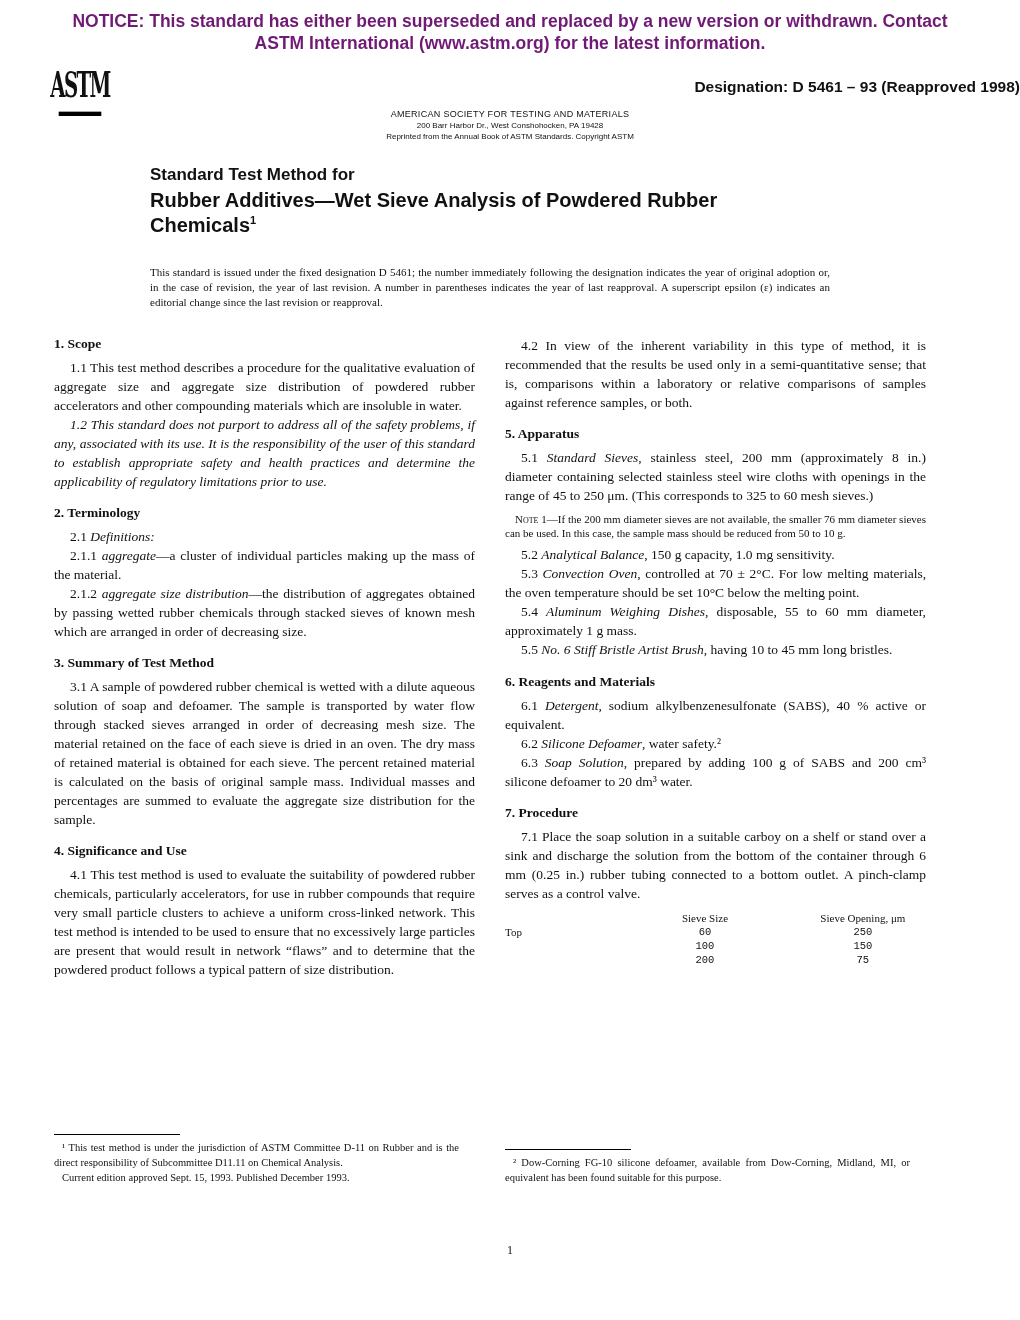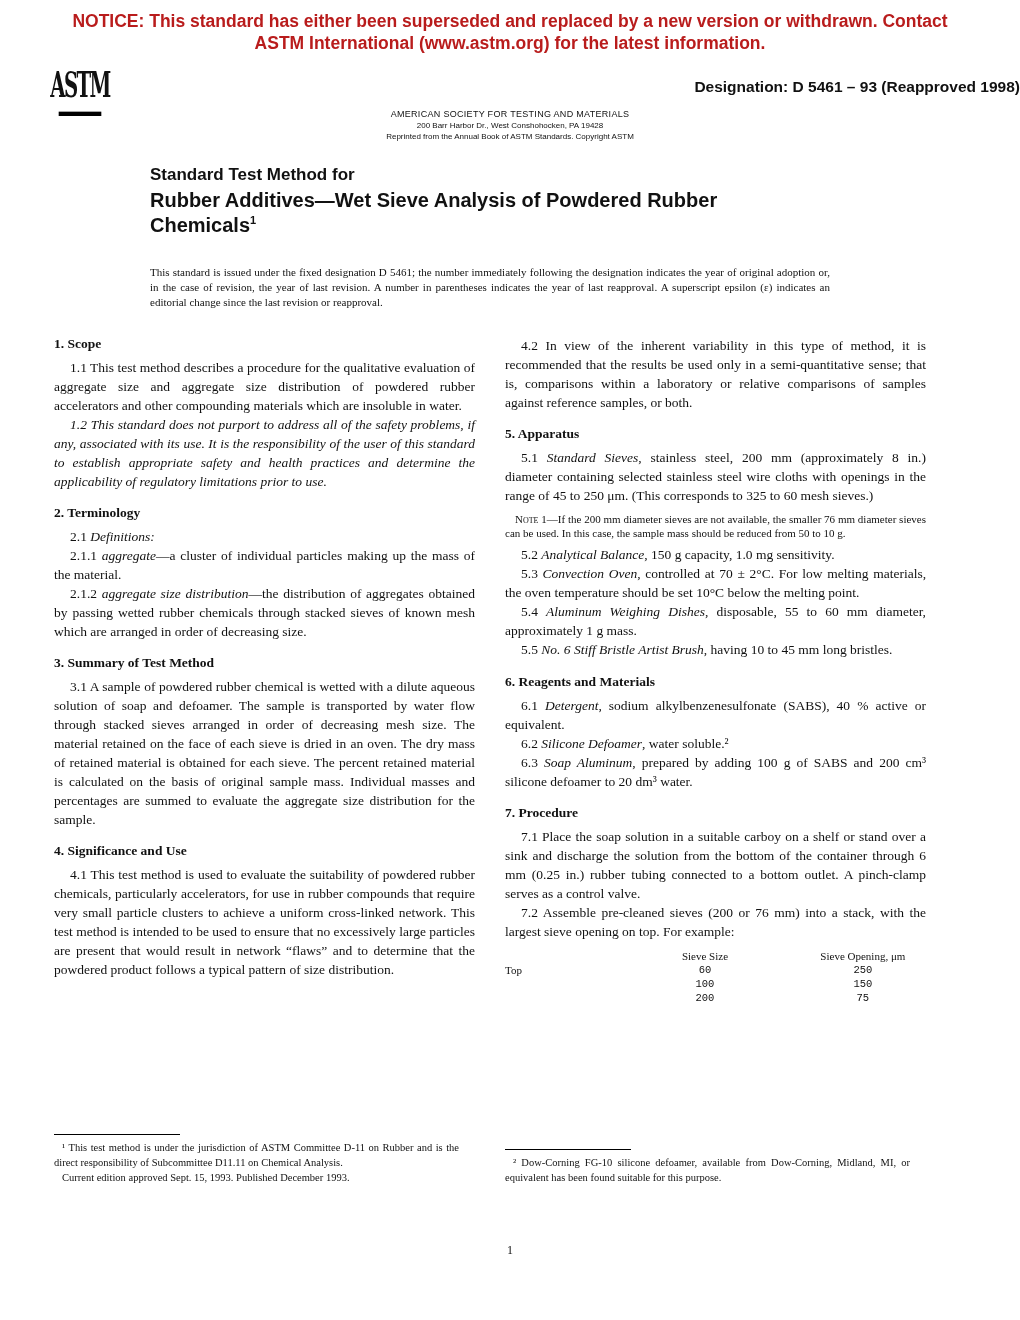--- a/index.html
+++ b/index.html
@@ -86,21 +86,21 @@
   .fn-rule { width: 126px; border-top: 1px solid #000; margin-bottom: 6px; }
   .footnote p { margin: 0; text-align: justify; text-indent: 8px; }
 
   .pageno { position: absolute; bottom: 62px; left: 0; right: 0; text-align: center; font-size: 12px; }
 </style>
 </head>
 <body>
 
 <div class="page">
 
-  <div class="notice" style="color: #b91c1c;">NOTICE: This standard has either been superseded and replaced by a new version or withdrawn. Contact ASTM International (www.astm.org) for the latest information.</div>
+  <div class="notice" style="color: #701a75;">NOTICE: This standard has either been superseded and replaced by a new version or withdrawn. Contact ASTM International (www.astm.org) for the latest information.</div>
 
   <div class="header-row">
     <div class="logo">
       <span>ASTM</span>
     </div>
     <div class="designation">Designation: D 5461 – 93 (Reapproved 1998)</div>
   </div>
 
   <div class="center-lines">
     <div class="society">AMERICAN SOCIETY FOR TESTING AND MATERIALS</div>
@@ -150,26 +150,25 @@
 
       <p class="note"><span class="sc">Note 1—</span><span>If the 200 mm diameter sieves are not available, the smaller 76 mm diameter sieves can be used. In this case, the sample mass should be reduced from 50 to 10 g.</span></p>
 
       <p class="body"><span class="pnum">5.2</span> <i>Analytical Balance</i><span>, 150 g capacity, 1.0 mg sensitivity.</span></p>
       <p class="body"><span class="pnum">5.3</span> <i>Convection Oven</i><span>, controlled at 70 ± 2°C. For low melting materials, the oven temperature should be set 10°C below the melting point.</span></p>
       <p class="body"><span class="pnum">5.4</span> <i>Aluminum Weighing Dishes</i><span>, disposable, 55 to 60 mm diameter, approximately 1 g mass.</span></p>
       <p class="body"><span class="pnum">5.5</span> <i>No. 6 Stiff Bristle Artist Brush</i><span>, having 10 to 45 mm long bristles.</span></p>
 
       <h3 class="sec">6. Reagents and Materials</h3>
       <p class="body"><span class="pnum">6.1</span> <i>Detergent</i><span>, sodium alkylbenzenesulfonate (SABS), 40 % active or equivalent.</span></p>
-      <p class="body"><span class="pnum">6.2</span> <i>Silicone Defoamer</i><span>, water soluble.²</span></p>
-      <p class="body"><span class="pnum">6.3</span> <i>Soap Aluminum</i><span>, prepared by adding 100 g of SABS and 200 cm³ silicone defoamer to 20 dm³ water.</span></p>
+      <p class="body"><span class="pnum">6.2</span> <i>Silicone Defoamer</i><span>, water safety.²</span></p>
+      <p class="body"><span class="pnum">6.3</span> <i>Soap Solution</i><span>, prepared by adding 100 g of SABS and 200 cm³ silicone defoamer to 20 dm³ water.</span></p>
 
       <h3 class="sec">7. Procedure</h3>
       <p class="body"><span class="pnum">7.1</span> <span>Place the soap solution in a suitable carboy on a shelf or stand over a sink and discharge the solution from the bottom of the container through 6 mm (0.25 in.) rubber tubing connected to a bottom outlet. A pinch-clamp serves as a control valve.</span></p>
-      <p class="body"><span class="pnum">7.2</span> <span>Assemble pre-cleaned sieves (200 or 76 mm) into a stack, with the largest sieve opening on top. For example:</span></p>
 
       <table class="sieve-table">
         <thead>
           <tr>
             <th class="colw-label"></th>
             <th class="colw-size">Sieve Size</th>
             <th class="colw-open">Sieve Opening, μm</th>
           </tr>
         </thead>
         <tbody>

